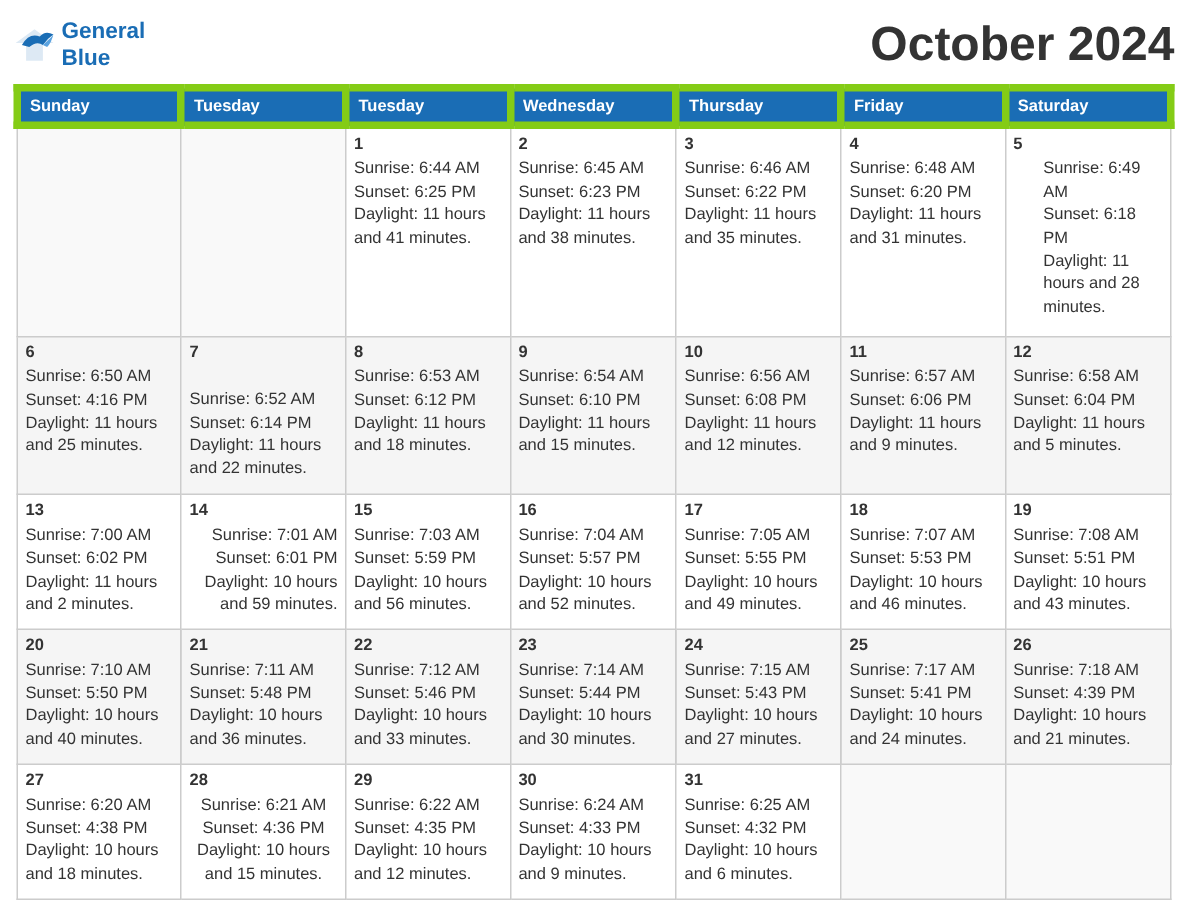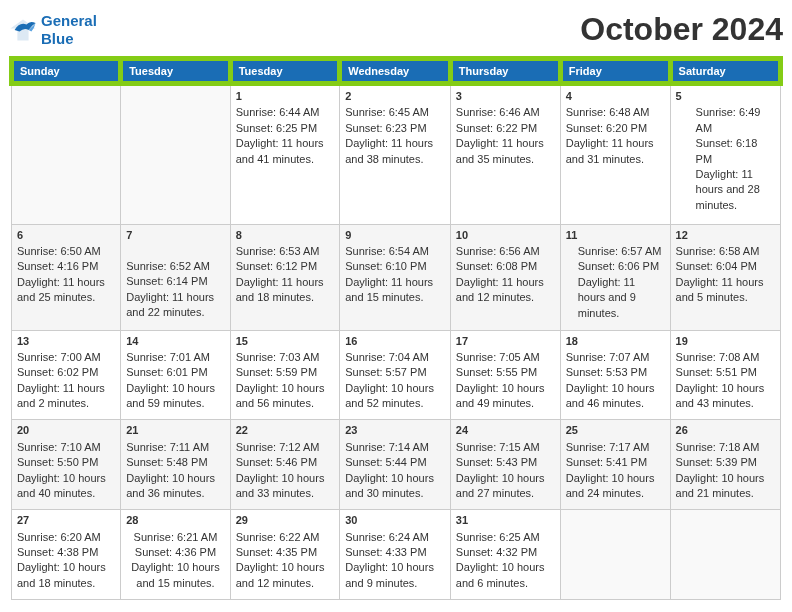--- a/index.html
+++ b/index.html
@@ -182,41 +182,41 @@
 Daylight: 11 hours and 15 minutes.</div>
           </td>
           <td>
             <span class="day-num">10</span>
             <div class="day-info" style="white-space: pre-line;">Sunrise: 6:56 AM
 Sunset: 6:08 PM
 Daylight: 11 hours and 12 minutes.</div>
           </td>
           <td>
             <span class="day-num">11</span>
-            <div class="day-info" style="white-space: pre-line; margin-left: 12px;">Sunrise: 6:57 AM
+            <div class="day-info" style="white-space: pre-line;">Sunrise: 6:57 AM
 Sunset: 6:06 PM
 Daylight: 11 hours and 9 minutes.</div>
           </td>
           <td>
             <span class="day-num">12</span>
             <div class="day-info" style="white-space: pre-line;">Sunrise: 6:58 AM
 Sunset: 6:04 PM
 Daylight: 11 hours and 5 minutes.</div>
           </td>
         </tr>
         <tr>
           <td>
             <span class="day-num">13</span>
             <div class="day-info" style="white-space: pre-line;">Sunrise: 7:00 AM
 Sunset: 6:02 PM
 Daylight: 11 hours and 2 minutes.</div>
           </td>
           <td>
             <span class="day-num">14</span>
-            <div class="day-info" style="white-space: pre-line;">Sunrise: 7:01 AM
+            <div class="day-info" style="white-space: pre-line; text-align: right;">Sunrise: 7:01 AM
 Sunset: 6:01 PM
 Daylight: 10 hours and 59 minutes.</div>
           </td>
           <td>
             <span class="day-num">15</span>
             <div class="day-info" style="white-space: pre-line;">Sunrise: 7:03 AM
 Sunset: 5:59 PM
 Daylight: 10 hours and 56 minutes.</div>
           </td>
           <td>
@@ -277,21 +277,21 @@
           </td>
           <td>
             <span class="day-num">25</span>
             <div class="day-info" style="white-space: pre-line;">Sunrise: 7:17 AM
 Sunset: 5:41 PM
 Daylight: 10 hours and 24 minutes.</div>
           </td>
           <td>
             <span class="day-num">26</span>
             <div class="day-info" style="white-space: pre-line;">Sunrise: 7:18 AM
-Sunset: 5:39 PM
+Sunset: 4:39 PM
 Daylight: 10 hours and 21 minutes.</div>
           </td>
         </tr>
         <tr>
           <td>
             <span class="day-num">27</span>
             <div class="day-info" style="white-space: pre-line;">Sunrise: 6:20 AM
 Sunset: 4:38 PM
 Daylight: 10 hours and 18 minutes.</div>
           </td>

